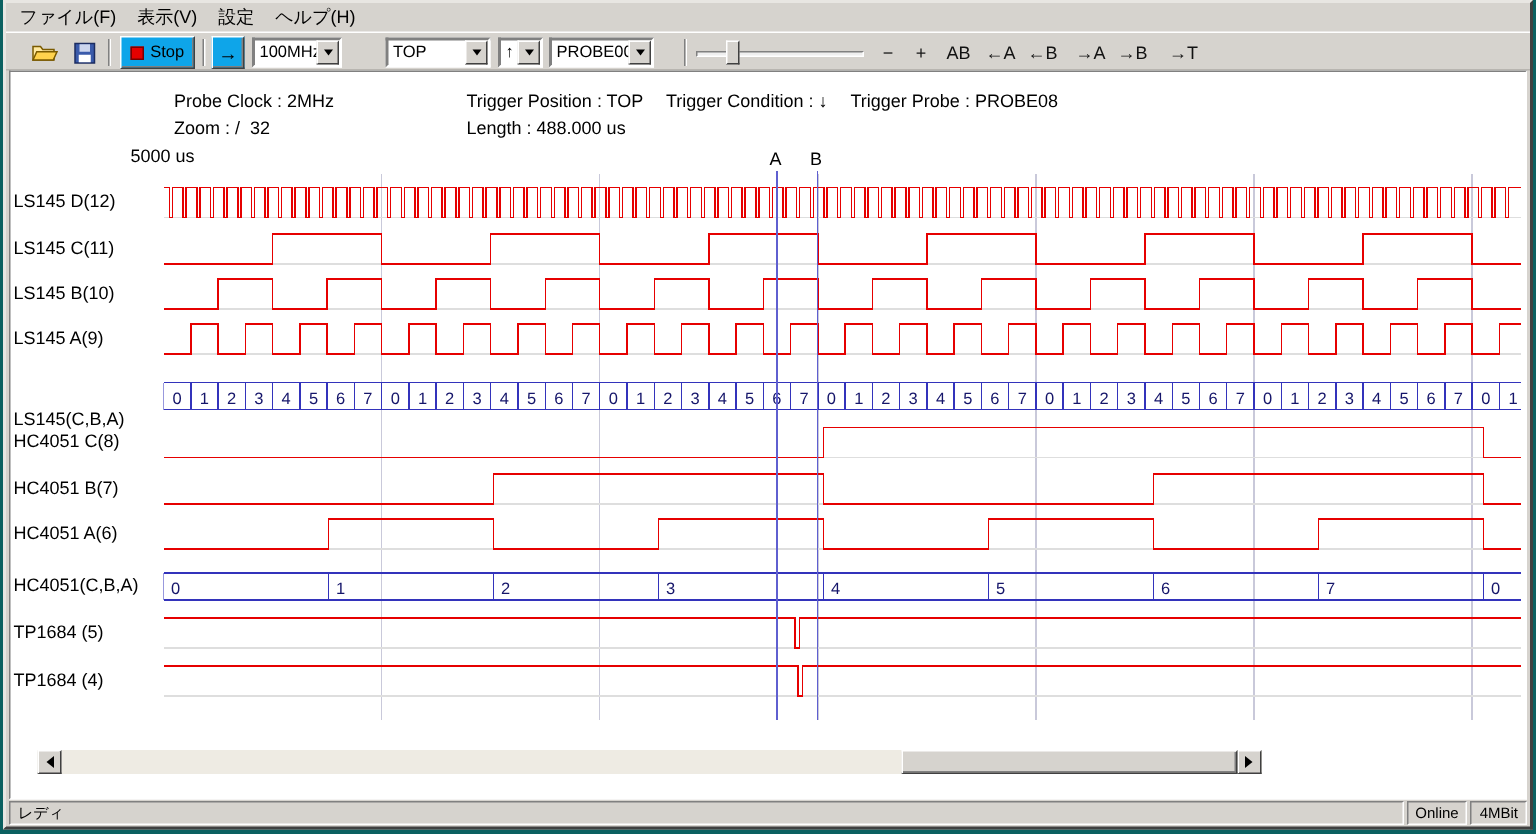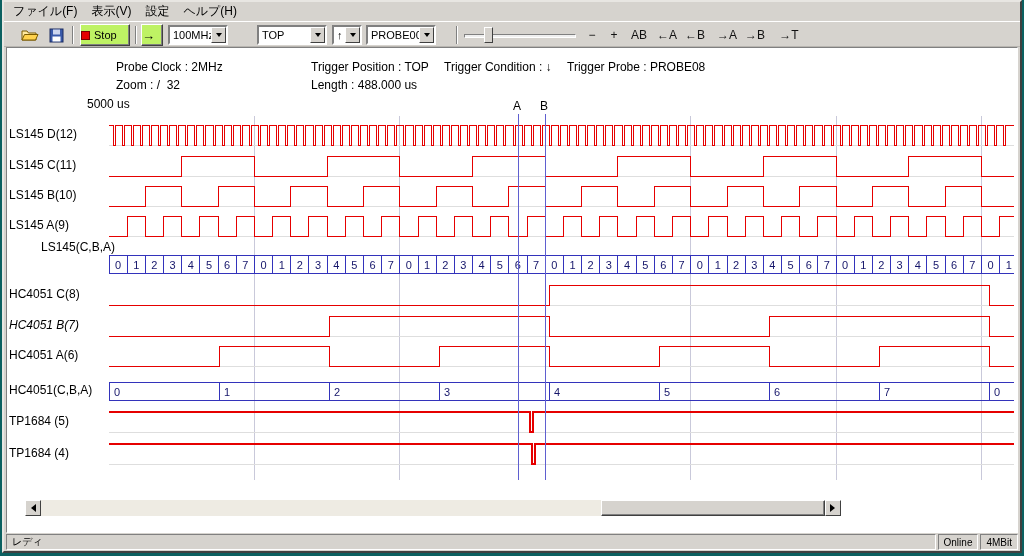--- a/index.html
+++ b/index.html
@@ -17,22 +17,22 @@
   .g-close{position:absolute;left:3px;top:-1px;font-size:12px;font-weight:bold;line-height:14px}
   .g-close::before{content:"×"}
   
   .menubar{flex:0 0 18px;display:flex;align-items:center;padding-left:2px}
   .menu-item{font-size:12px;padding:1px 7px;white-space:nowrap}
   
   .toolbar{flex:0 0 26px;position:relative;border-top:1px solid #fff;border-bottom:1px solid #b8b5b0}
   .tsep{position:absolute;top:4px;height:18px;width:2px;border-left:1px solid #808080;border-right:1px solid #fff}
   .flatbtn{position:absolute;top:2px;height:22px;width:24px;display:flex;align-items:center;justify-content:center}
   .txtb{font-size:12px;color:#111}
-  .raisedbtn{position:absolute;top:2px;height:22px;background:#bef264;border:1px solid;border-color:#fff #404040 #404040 #fff;
-    box-shadow:inset -1px -1px 0 #808080;display:flex;align-items:center;gap:4px;font-size:11px}
+  .raisedbtn{position:absolute;top:2px;height:22px;background:#0ea5e9;border:1px solid;border-color:#fff #404040 #404040 #fff;
+    box-shadow:inset -1px -1px 0 #808080;display:flex;align-items:center;justify-content:center;gap:4px;font-size:11px}
   .stopsq{width:9px;height:9px;background:#e60000;border:1px solid #7a0000;display:inline-block}
   .combo{position:absolute;top:3px;height:20px;background:#fff;border:2px solid;border-color:#808080 #fff #fff #808080;font-size:11px}
   .combo-text{position:absolute;left:3px;top:1px;line-height:14px;white-space:nowrap}
   .combo-btn{position:absolute;right:0;top:0;width:15px;height:16px;background:#d6d3ce;border:1px solid;border-color:#fff #404040 #404040 #fff;display:flex;align-items:center;justify-content:center}
   .arr-down{width:0;height:0;border:3px solid transparent;border-top:4px solid #000;margin-top:3px}
   .slider{position:absolute;top:4px;height:18px}
   .slider-track{position:absolute;left:0;right:0;top:8px;height:4px;background:#efefef;border:1px solid;border-color:#808080 #fff #fff #808080}
   .slider-thumb{position:absolute;left:20px;top:1px;width:9px;height:16px;background:#d6d3ce;border:1px solid;border-color:#fff #404040 #404040 #fff}
   
   .client{flex:1;background:#fff;margin:0 2px;border:1px solid;border-color:#808080 #fff #fff #808080;position:relative;overflow:hidden}
@@ -293,23 +293,23 @@
         </div>
       <div class="sb-btn sb-right">
           <span class="tri-right"></span>
         </div>
       <div class="sb-thumb"></div>
     </div>
   <div class="sig-label" style="top: 79px;">LS145 D(12)</div>
       <div class="sig-label" style="top: 110px;">LS145 C(11)</div>
       <div class="sig-label" style="top: 140px;">LS145 B(10)</div>
       <div class="sig-label" style="top: 170px;">LS145 A(9)</div>
-      <div class="sig-label" style="top: 192px; margin-left: 32px;">LS145(C,B,A)</div>
+      <div class="sig-label" style="top: 224px;">LS145(C,B,A)</div>
       <div class="sig-label" style="top: 239px;">HC4051 C(8)</div>
-      <div class="sig-label" style="top: 270px; font-style: italic;">HC4051 B(7)</div>
+      <div class="sig-label" style="top: 270px;">HC4051 B(7)</div>
       <div class="sig-label" style="top: 300px;">HC4051 A(6)</div>
       <div class="sig-label" style="top: 335px;">HC4051(C,B,A)</div>
       <div class="sig-label" style="top: 366px;">TP1684 (5)</div>
       <div class="sig-label" style="top: 398px;">TP1684 (4)</div>
       <div class="marker-label" style="left: 506px; top: 51px;">A</div>
       <div class="marker-label" style="left: 533px; top: 51px;">B</div>
     </div>
 
   <div class="statusbar">
     <div class="sb-panel grow">

